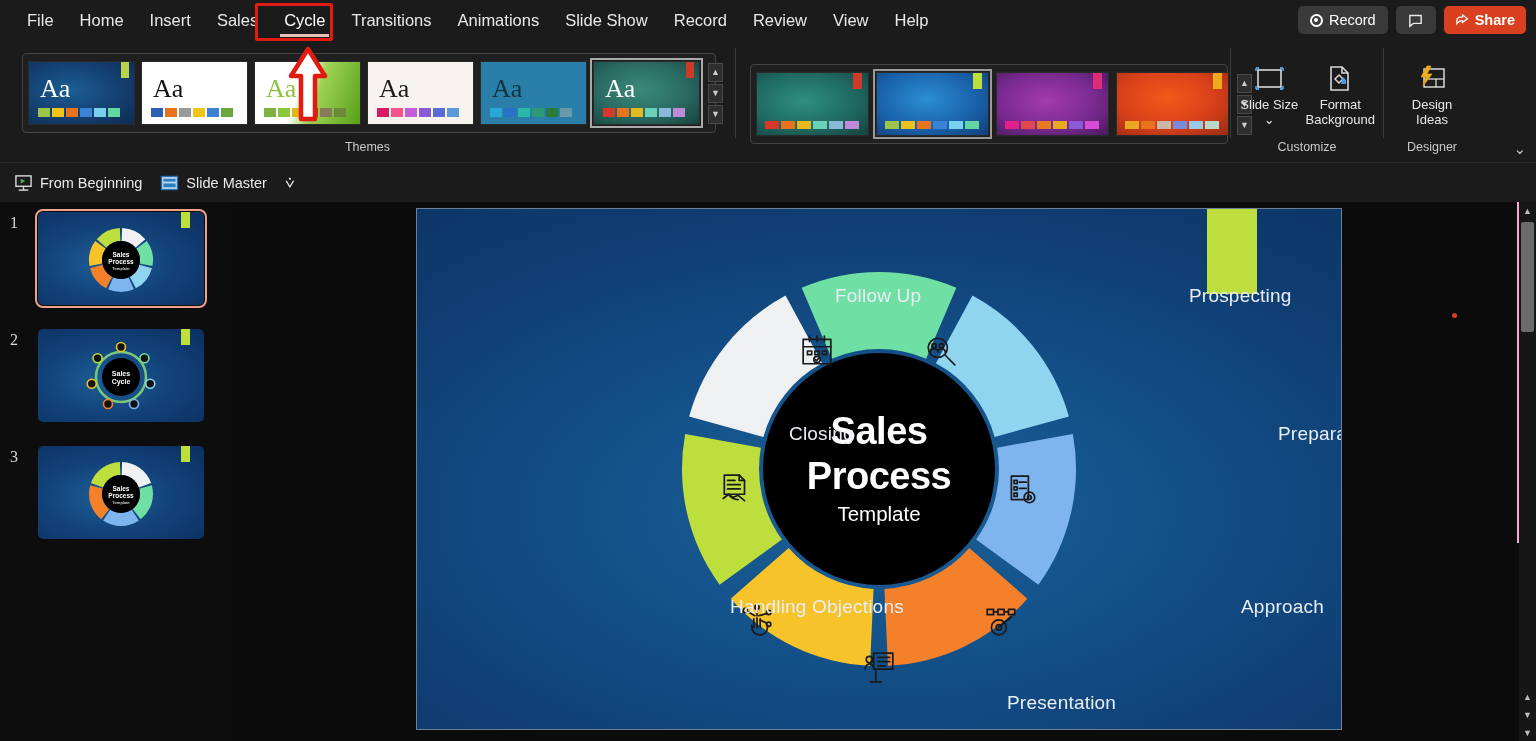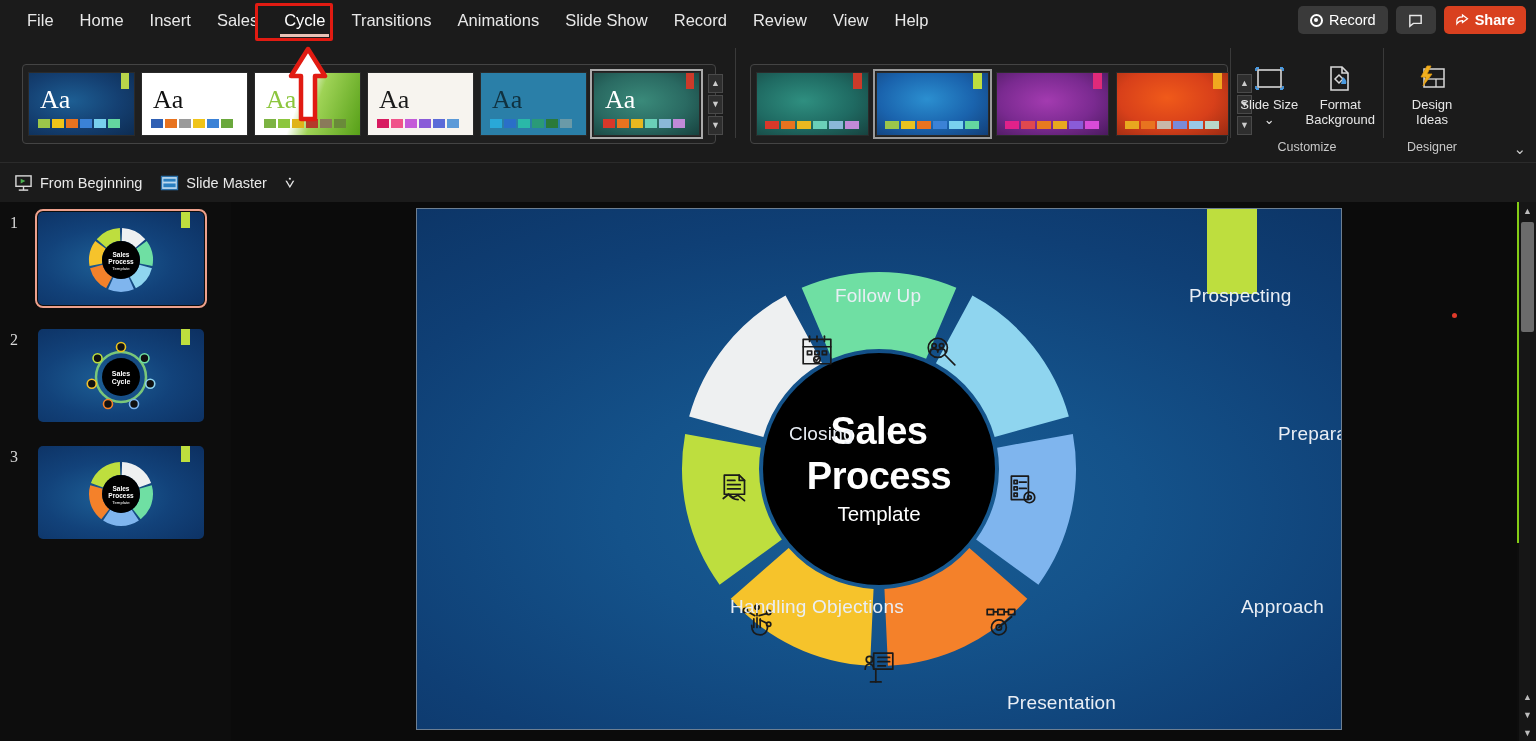--- a/index.html
+++ b/index.html
@@ -2,21 +2,21 @@
 <html><head>
 <meta charset="utf-8">
 <style>
   * { box-sizing: border-box; margin: 0; padding: 0; }
   html, body {
     width: 1536px; height: 741px;
     background: #0d0d0d;
     font-family: "Liberation Sans", sans-serif;
     overflow: hidden;
   }
-  #app { position: relative; width: 1536px; height: 543px; background: #84cc16; }
+  #app { position: relative; width: 1536px; height: 543px; background: #f9a8d4; }
 
   
   .menubar {
     position: absolute; left: 0; top: 0; width: 1536px; height: 40px;
     background: #1b1b1b; display: flex; align-items: center;
   }
   .menu-items { display: flex; align-items: center; padding-left: 14px; gap: 0px; }
   .menu-item {
     color: #e8e8e8; font-size: 16.5px; padding: 6px 13px;
     white-space: nowrap; cursor: default; position: relative;
@@ -326,20 +326,21 @@
                 <div class="cornertab" style="background: rgb(204, 58, 42);"></div>
               </div>
             </div>
           <div class="scrollcol">
             <div>▲</div>
             <div>▼</div>
             <div>▼</div>
           </div>
         </div>
       </div>
+      <div class="rgroup-label">Themes</div>
     </div>
 
     <div class="rsep"></div>
 
     <div class="rgroup" style="width:494px">
       <div class="rgroup-body">
         <div class="gallery" style="width:478px;height:80px;margin-left:6px">
           <div id="variants-thumbs" style="display:flex;gap:7px">
               <div class="vthumb" style="background: radial-gradient(at 42% 45%, rgb(47, 143, 128) 0%, rgb(31, 106, 98) 55%, rgb(23, 66, 63) 100%);">
                 <div class="swatches">

